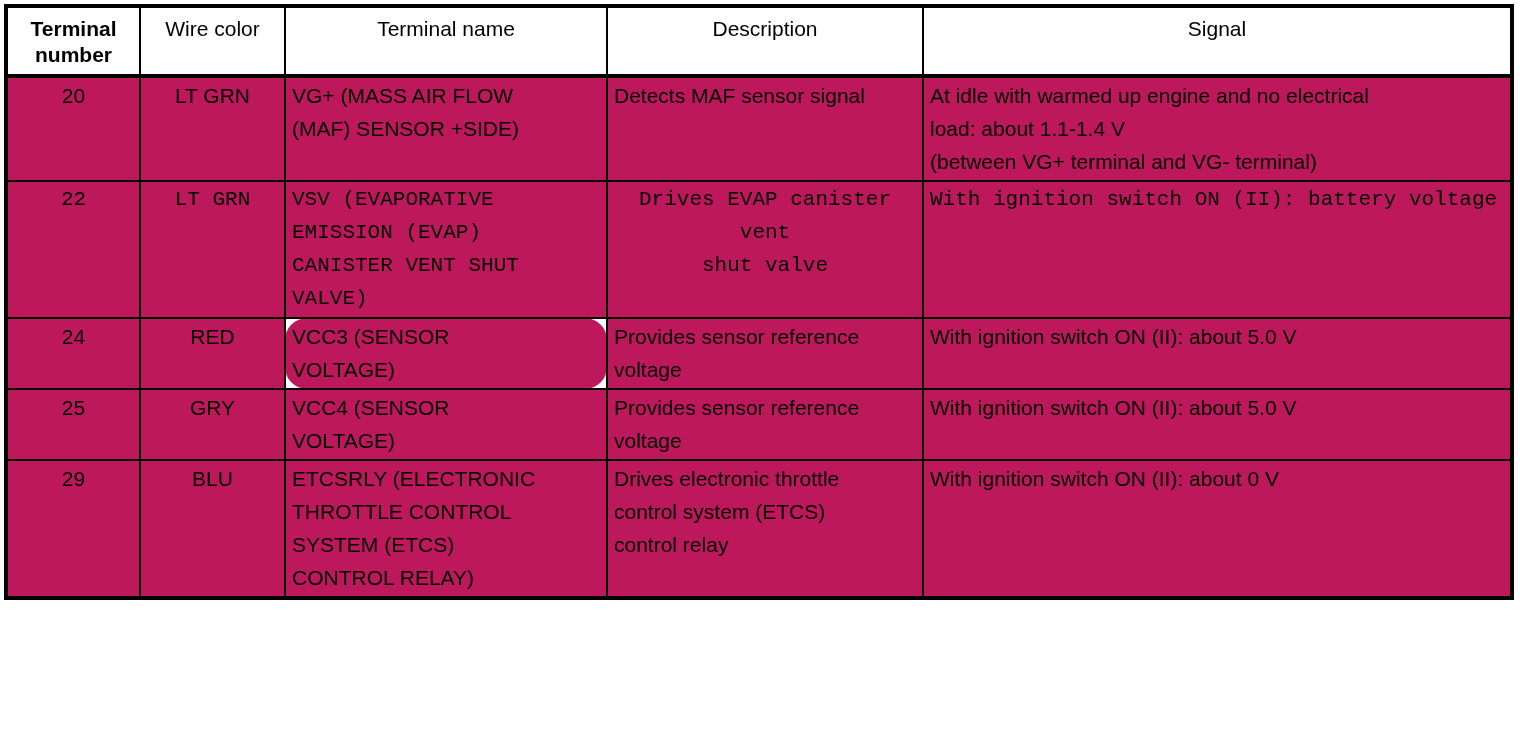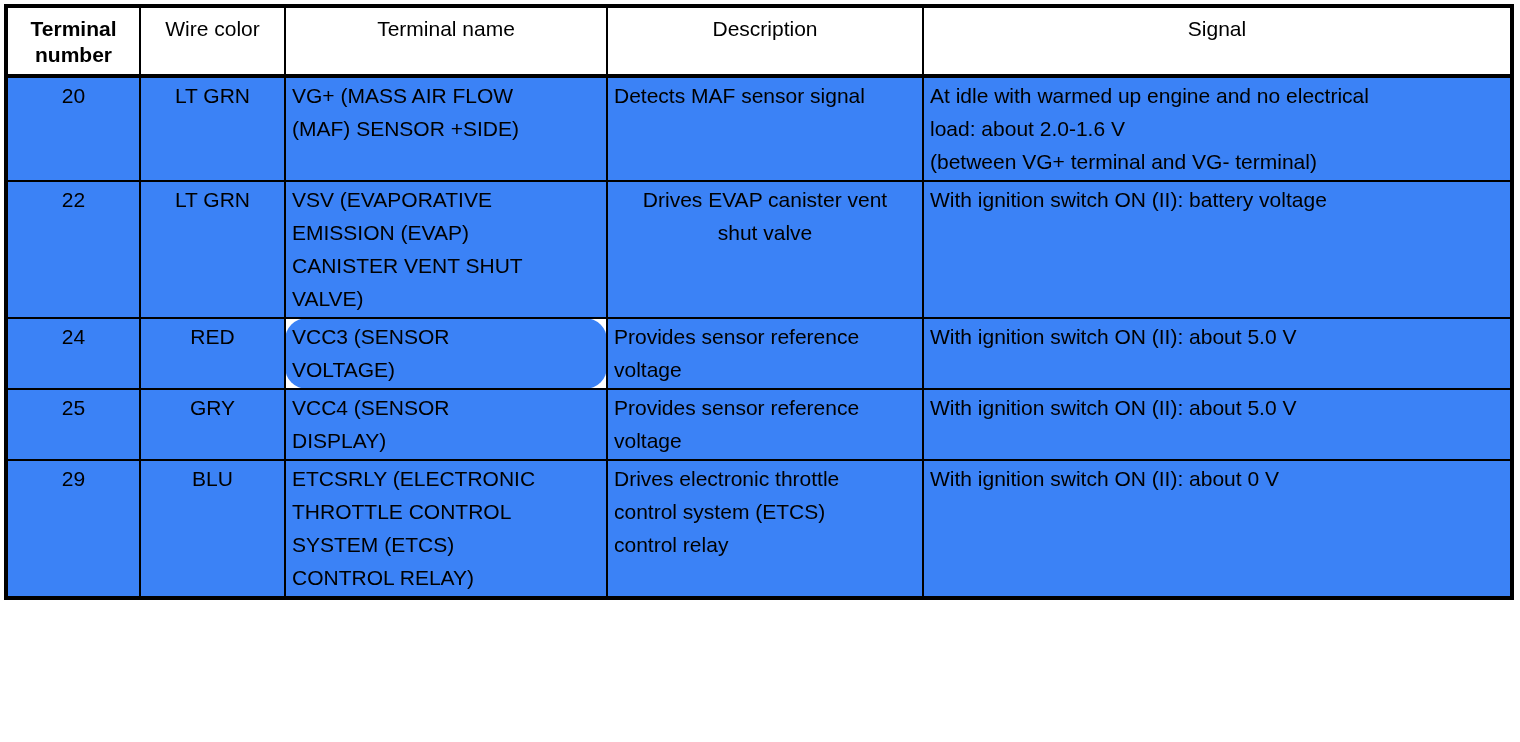--- a/index.html
+++ b/index.html
@@ -55,38 +55,38 @@
   thead th.head-terminal-number {
     font-weight: bold;
   }
 
   tbody td {
     border: 2px solid #000000;
     font-size: 21px;
     line-height: 33px;
     vertical-align: top;
     padding: 1px 6px 2px 6px;
-    background: #3b82f6;
+    background: #be185d;
     box-sizing: border-box;
   }
 
   td.cell-num,
   td.cell-wire {
     text-align: center;
   }
   td.cell-name,
   td.cell-desc,
   td.cell-signal {
     text-align: left;
     margin-top: 13px;
   }
 
   
   tr.row-h-3 td { height: 94px; }
-  tr.row-h-5 td { height: 127px; }
+  tr.row-h-5 td { height: 127px; font-family: Liberation Mono, monospace; }
   tr.row-h-2 td { height: 67px; }
   tr.row-h-1 td { height: 37px; }
   tr.row-h-4 td { height: 125px; }
 </style>
 </head>
 <body>
 
 <div class="sheet">
   <table class="terminal-table">
     <colgroup>
@@ -107,21 +107,21 @@
       </tr>
     </thead>
     <tbody>
       <tr class="row-h-3">
         <td class="cell-num">20</td>
         <td class="cell-wire">LT GRN</td>
         <td class="cell-name" style="white-space: pre-line;">VG+ (MASS AIR FLOW
 (MAF) SENSOR +SIDE)</td>
         <td class="cell-desc">Detects MAF sensor signal</td>
         <td class="cell-signal" style="white-space: pre-line;">At idle with warmed up engine and no electrical
-load: about 2.0-1.6 V
+load: about 1.1-1.4 V
 (between VG+ terminal and VG- terminal)</td>
       </tr>
       <tr class="row-h-5">
         <td class="cell-num">22</td>
         <td class="cell-wire">LT GRN</td>
         <td class="cell-name" style="white-space: pre-line;">VSV (EVAPORATIVE
 EMISSION (EVAP)
 CANISTER VENT SHUT
 VALVE)</td>
         <td class="cell-desc" style="white-space: pre-line; text-align: center;">Drives EVAP canister vent
@@ -134,21 +134,21 @@
         <td class="cell-name" style="white-space: pre-line; border-radius: 22px;">VCC3 (SENSOR
 VOLTAGE)</td>
         <td class="cell-desc" style="white-space: pre-line;">Provides sensor reference
 voltage</td>
         <td class="cell-signal">With ignition switch ON (II): about 5.0 V</td>
       </tr>
       <tr class="row-h-2">
         <td class="cell-num">25</td>
         <td class="cell-wire">GRY</td>
         <td class="cell-name" style="white-space: pre-line;">VCC4 (SENSOR
-DISPLAY)</td>
+VOLTAGE)</td>
         <td class="cell-desc" style="white-space: pre-line;">Provides sensor reference
 voltage</td>
         <td class="cell-signal">With ignition switch ON (II): about 5.0 V</td>
       </tr>
       <tr class="row-h-4">
         <td class="cell-num">29</td>
         <td class="cell-wire">BLU</td>
         <td class="cell-name" style="white-space: pre-line;">ETCSRLY (ELECTRONIC
 THROTTLE CONTROL
 SYSTEM (ETCS)

